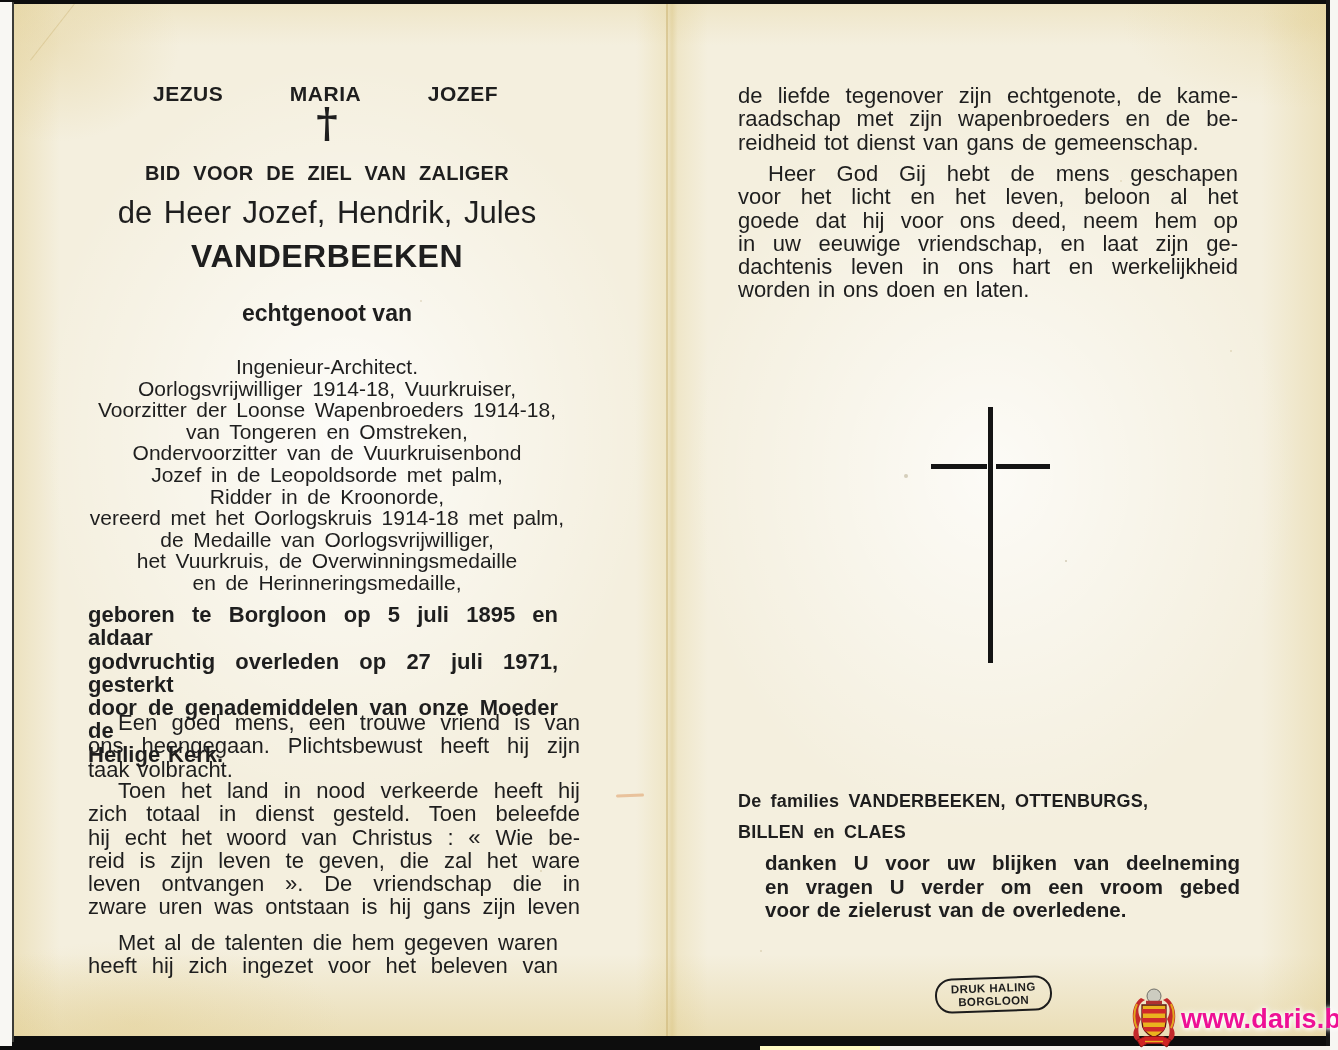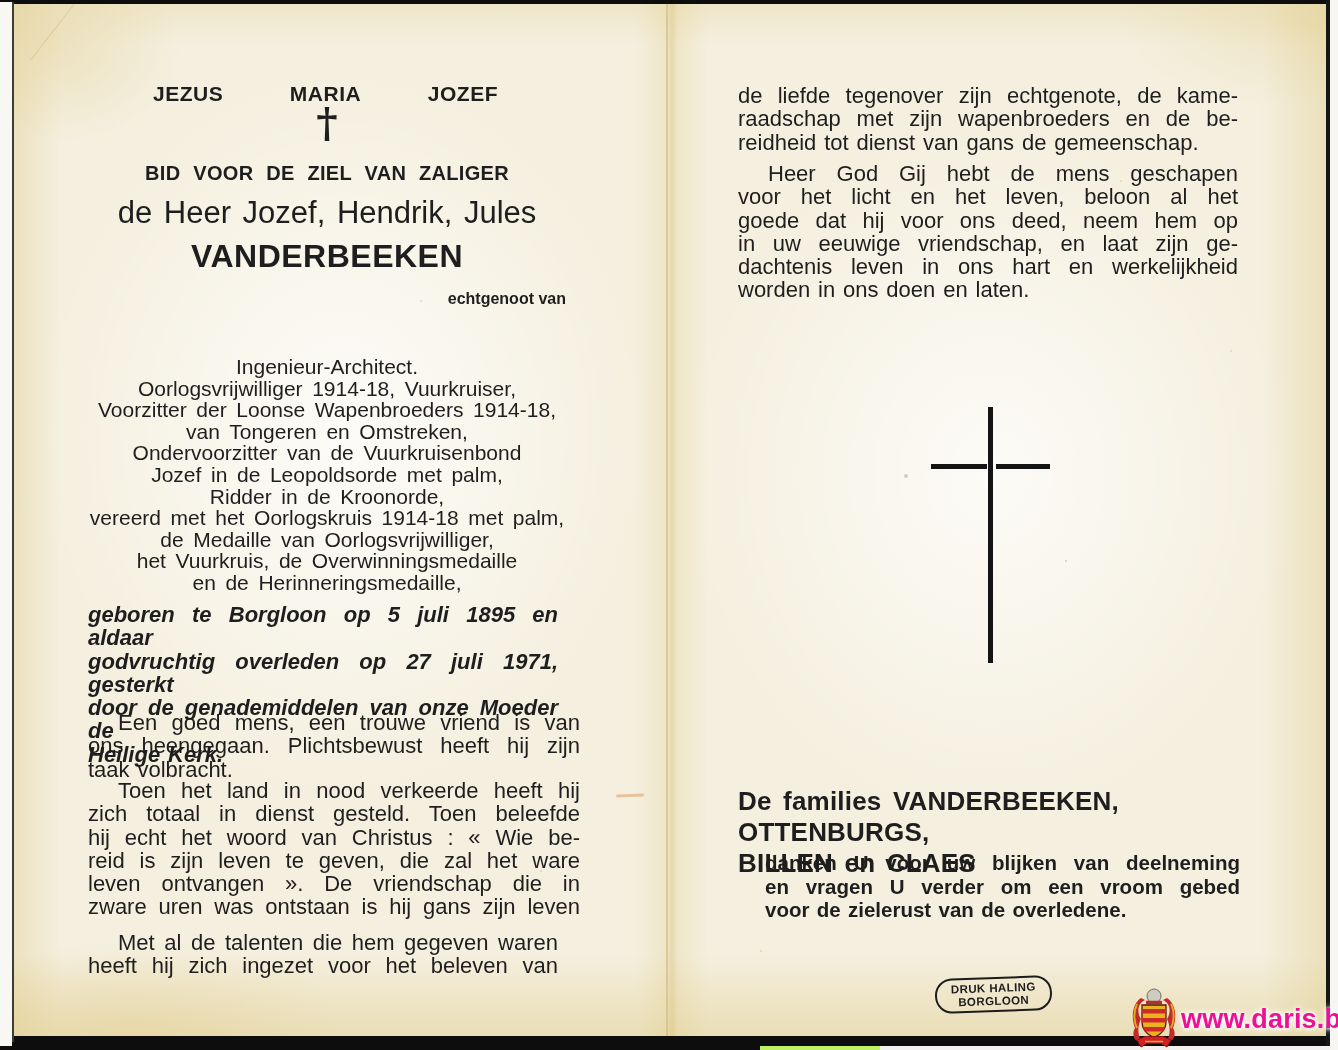--- a/index.html
+++ b/index.html
@@ -1,18 +1,18 @@
 <!DOCTYPE html>
 <html><head>
 <meta charset="utf-8">
 <style>
   html,body { margin:0; padding:0; background:#ffffff; }
   #scan {
     position:relative; width:1338px; height:1050px; overflow:hidden;
-    background:#bef264;
+    background:#fef9c3;
     font-family:"Liberation Sans","DejaVu Sans",sans-serif;
     color:#1e1e1e;
   }
   .abs { position:absolute; }
 
   
   .paper {
     left:14px; top:4px; width:1313px; height:1033px;
     background:
       radial-gradient(ellipse 430px 520px at 330px 430px, rgba(255,255,255,.8), rgba(255,255,255,0) 72%),
@@ -51,32 +51,32 @@
   .tline.ind { padding-left:30px; }
   .tline.c { text-align:center; text-align-last:center; }
 
   .trio { left:153px; top:82px; width:345px; display:flex; justify-content:space-between;
           font-size:21px; font-weight:bold; letter-spacing:.5px; }
   .cross-glyph { left:88px; top:103px; width:478px; text-align:center;
                  font-family:"DejaVu Serif",serif; font-size:41px; font-weight:bold; line-height:1; }
   .intro   { left:88px;  top:162px; width:478px; text-align:center; font-size:20px; font-weight:bold; word-spacing:7px; letter-spacing:.3px; }
   .name1   { left:78px;  top:195px; width:498px; text-align:center; font-size:31px; font-weight:normal; word-spacing:3px; }
   .surname { left:88px;  top:238px; width:478px; text-align:center; font-size:32px; font-weight:bold; letter-spacing:.5px; }
-  .spouse-label { left:88px; top:290px; width:478px; text-align:right; font-size:16px; font-weight:bold; }
+  .spouse-label { left:88px; top:300px; width:478px; text-align:center; font-size:23px; font-weight:bold; }
   .spouse-name  { left:88px; top:311px; width:478px; text-align:center; font-size:29px; font-weight:bold; letter-spacing:.3px; }
   .titles  { left:77px;  top:356px; width:500px; font-size:21px; line-height:21.6px; word-spacing:.18em; }
-  .birth   { left:88px;  top:603px; width:470px; font-size:22px; line-height:23.3px; font-weight:bold; word-spacing:.08em;font-style:italic; }
+  .birth   { left:88px;  top:603px; width:470px; font-size:22px; line-height:23.3px; font-weight:bold; word-spacing:.08em; }
   .para    { font-size:22px; line-height:23.3px; word-spacing:.08em; }
   .para1   { left:88px; top:711px; width:492px; }
   .para2   { left:88px; top:779px; width:492px; }
   .para3   { left:88px; top:931px; width:470px; }
 
   .cont    { left:738px; top:84px;  width:500px; font-size:22px; line-height:23.3px; word-spacing:.08em; }
   .prayer  { left:738px; top:162px; width:500px; font-size:22px; line-height:23.3px; word-spacing:.08em; }
-  .families{ left:738px; top:786px; width:500px; font-size:26px; line-height:31px; font-weight:bold; word-spacing:4px; letter-spacing:.2px; }
+  .families{ left:738px; top:786px; width:500px; font-size:18px; line-height:31px; font-weight:bold; word-spacing:4px; letter-spacing:.2px; }
   .thanks  { left:765px; top:851px; width:475px; font-size:20.5px; line-height:23.6px; font-weight:bold; word-spacing:.08em; }
 
   
   .mcross-v  { left:988px; top:407px; width:4.5px; height:256px; background:#141414; }
   .mcross-h1 { left:931px; top:464px; width:56px; height:5px; background:#141414; }
   .mcross-h2 { left:996px; top:464px; width:54px; height:5px; background:#141414; }
 
   
   .stamp {
     left:935px; top:977px; width:113px; height:31px;

